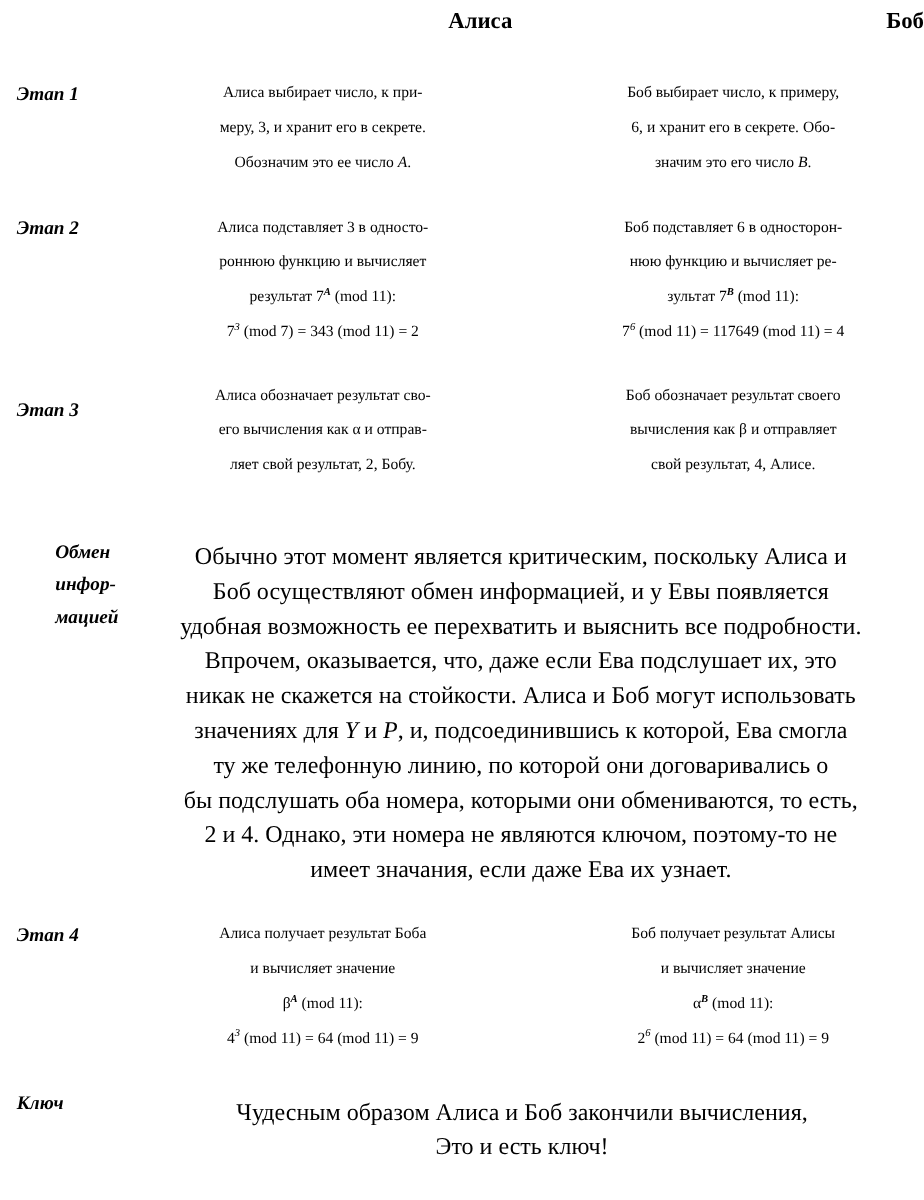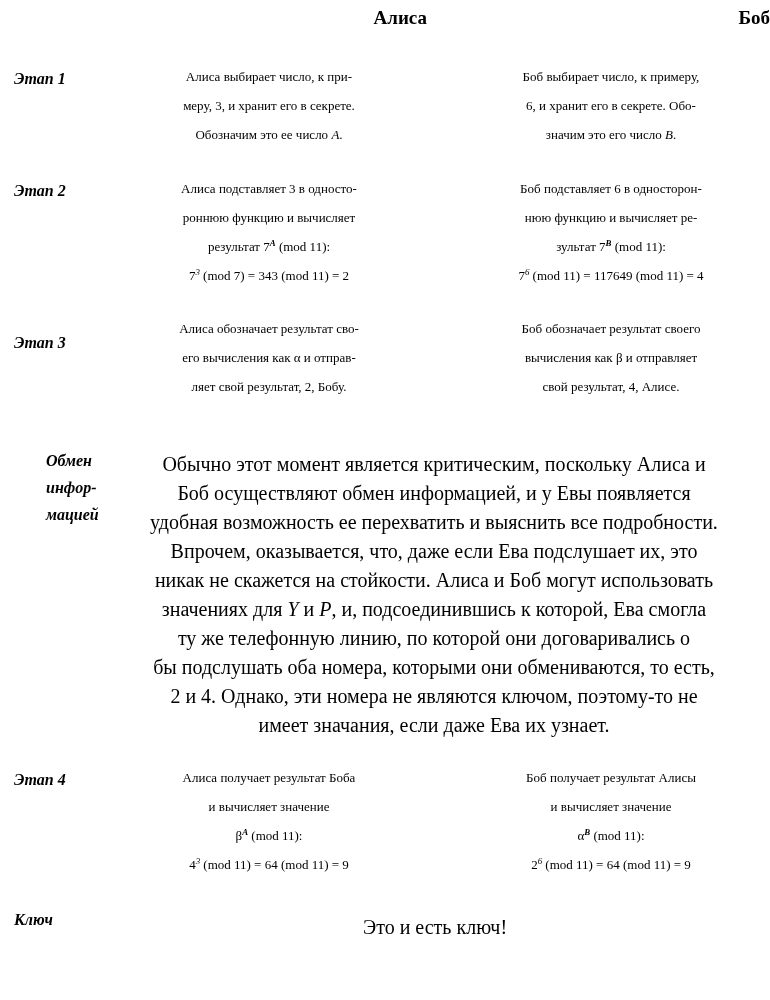--- a/index.html
+++ b/index.html
@@ -177,16 +177,17 @@
     <div class="cell right">
       <p>Боб получает результат Алисы</p>
       <p>и вычисляет значение</p>
       <p class="math nowrap"><span>α</span><sup>B</sup><span> (mod 11):</span></p>
       <p class="math nowrap"><span>2</span><sup class="plain">6</sup><span> (mod 11) = 64 (mod 11) = 9</span></p>
     </div>
   </div>
 
   <div class="stage-label" style="top:907px;">Ключ</div>
   <div class="wide-block" style="top:913px; left:120px; width:630px;">
+    <p>Чудесным образом Алиса и Боб закончили вычисления,</p>
     <p>Это и есть ключ!</p>
   </div>
 
 </div>
 
 </body></html>

